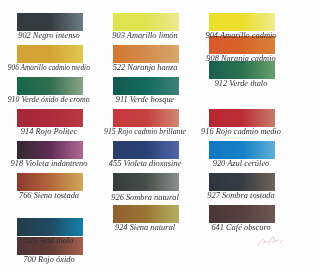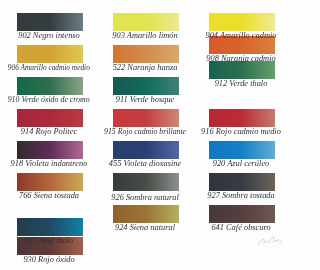--- a/index.html
+++ b/index.html
@@ -14,21 +14,21 @@
        color:#2c3137;white-space:nowrap;}
   .lbl i{font-style:italic;display:inline-block;transform-origin:center center;}
   #sig{position:absolute;left:256px;top:234px;width:30px;height:14px;opacity:.30;}
 </style>
 </head>
 <body>
 
 <div id="sheet">
     <div class="cell" style="left: 17px; top: 237px;">
       <div class="sw" style="background:linear-gradient(90deg,#503438 0%,#613a34 50%,#a35f4e 100%);"></div>
-      <div class="lbl" style="top:18px;"><i>930 Rojo óxido</i></div>
+      <div class="lbl" style="top:18px;"><i>700 Rojo óxido</i></div>
     </div>
     <div class="cell" style="left: 209px; top: 205px;">
       <div class="sw" style="background:linear-gradient(90deg,#4a3739 0%,#55403f 50%,#6e5853 100%);"></div>
       <div class="lbl" style="top:18px;"><i>641 Café obscuro</i></div>
     </div>
     <div class="cell" style="left: 113px; top: 205px;">
       <div class="sw" style="background:linear-gradient(90deg,#90602f 0%,#9b7535 50%,#b3b05f 100%);"></div>
       <div class="lbl" style="top:18px;"><i>924 Siena natural</i></div>
     </div>
     <div class="cell" style="left: 17px; top: 205px; margin-top: 13px;">

